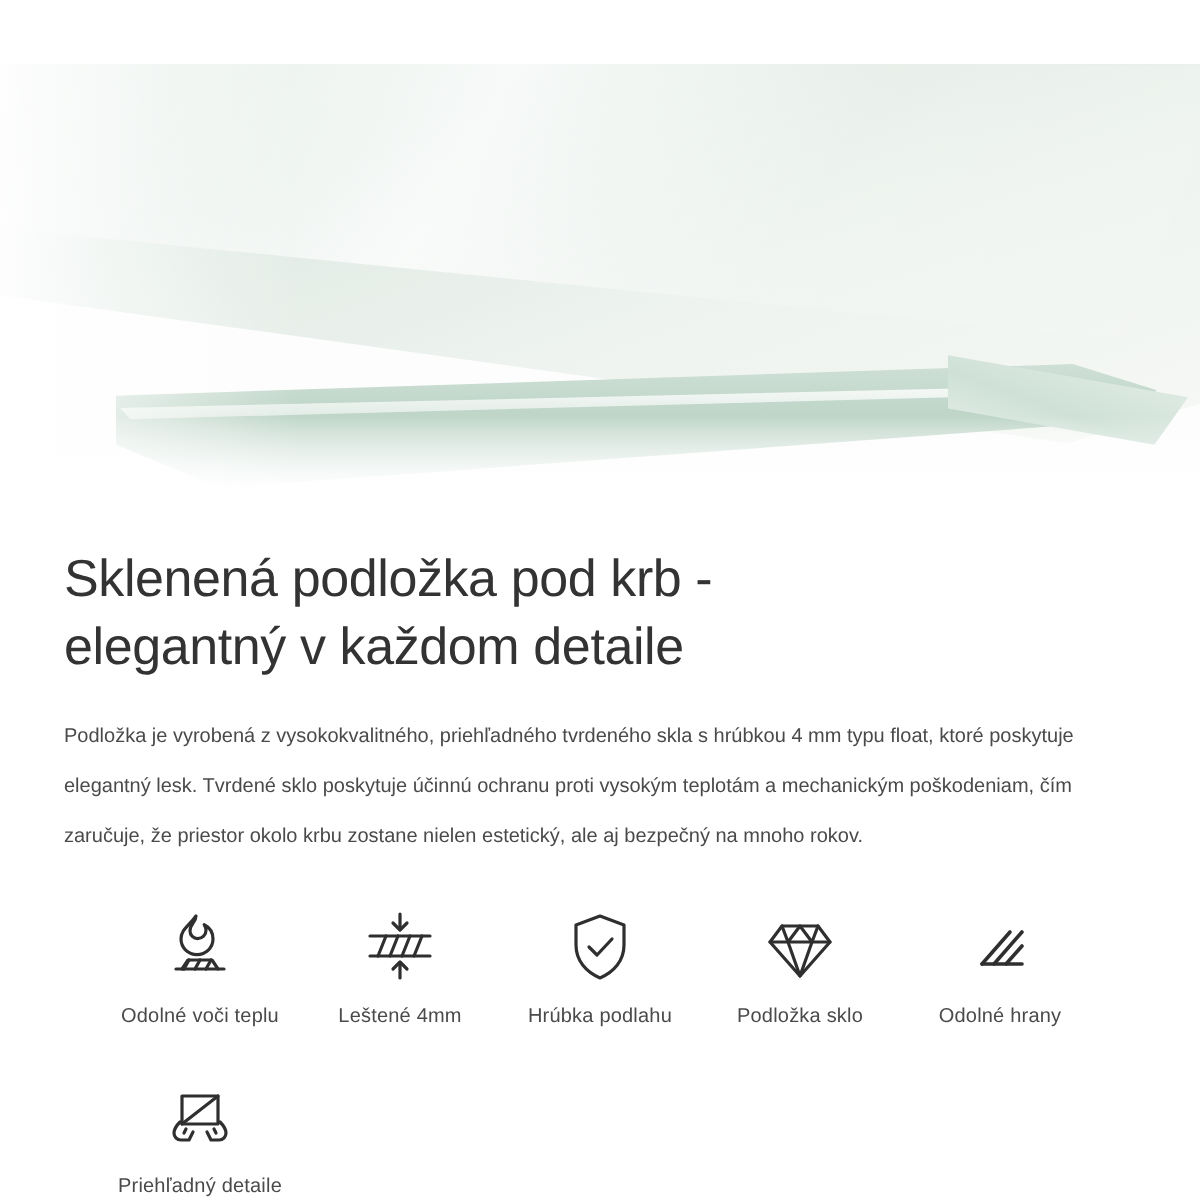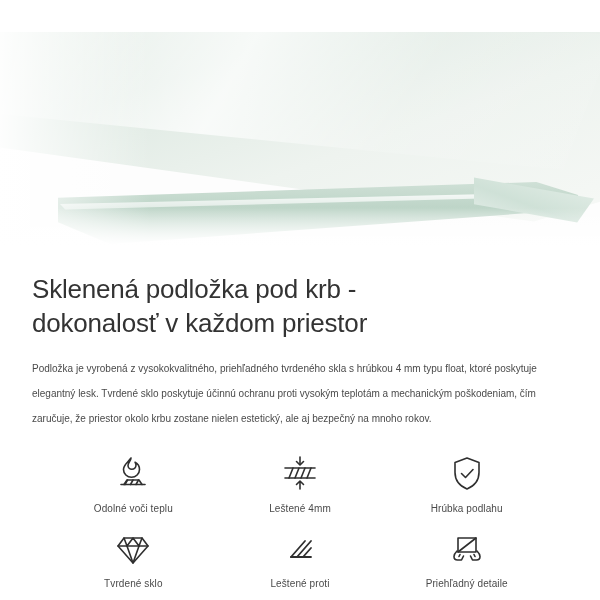--- a/index.html
+++ b/index.html
@@ -118,22 +118,22 @@
     line-height: 25px;
     color: #4a4a4a;
     margin: 0;
     max-width: 540px;
   }
 
   
   .features {
     margin-top: 22px;
     display: grid;
-    grid-template-columns: repeat(3, 1fr);
-    row-gap: 14px;
+    grid-template-columns: repeat(5, 1fr);
+    row-gap: 24px;
     padding: 0 18px;
   }
   .feature {
     display: flex;
     flex-direction: column;
     align-items: center;
     justify-content: flex-start;
     text-align: center;
   }
   .feature-icon {
@@ -164,21 +164,21 @@
     <div class="glass-edge"></div>
     <div class="glass-edge-line"></div>
     <div class="glass-corner"></div>
     <div class="hero-soft-left"></div>
     <div class="hero-soft-bottom"></div>
   </div>
 
   <div class="content">
     <h1 class="headline">
       <span class="line">Sklenená podložka pod krb -</span>
-      <span class="line">dokonalosť v každom priestor</span>
+      <span class="line">elegantný v každom detaile</span>
     </h1>
     <p class="body-copy">Podložka je vyrobená z vysokokvalitného, priehľadného tvrdeného skla s hrúbkou 4 mm typu float, ktoré poskytuje elegantný lesk. Tvrdené sklo poskytuje účinnú ochranu proti vysokým teplotám a mechanickým poškodeniam, čím zaručuje, že priestor okolo krbu zostane nielen estetický, ale aj bezpečný na mnoho rokov.</p>
 
     <div class="features">
 
       <div class="feature">
         <div class="feature-icon">
           <svg width="44" height="40" viewBox="0 0 44 40" fill="none" stroke="#2f2f2f" stroke-width="1.6" stroke-linecap="round" stroke-linejoin="round">
             <path d="M20 4c0 3-3 4-3 7.5 0 2.2 1.8 3.8 3.8 3.8 2.4 0 4.2-1.8 4.2-4.2 0-1.2-.4-2-.9-2.8 2.6 1.3 4.4 4 4.4 7.2 0 4.3-3.6 7.8-8 7.8s-8-3.5-8-7.8c0-4.9 4.1-6.6 7.5-11.5z"></path>
             <path d="M10 30.5h24"></path>
@@ -216,33 +216,33 @@
 
       <div class="feature">
         <div class="feature-icon">
           <svg width="44" height="40" viewBox="0 0 44 40" fill="none" stroke="#2f2f2f" stroke-width="1.6" stroke-linecap="round" stroke-linejoin="round">
             <path d="M13 9h18l6 8-15 17L7 17l6-8z"></path>
             <path d="M7 17h30"></path>
             <path d="M13 9l3 8 6-8 6 8 3-8"></path>
             <path d="M16 17l6 17 6-17"></path>
           </svg>
         </div>
-        <div class="feature-label">Tvrdené sklo</div>
+        <div class="feature-label">Podložka sklo</div>
       </div>
 
       <div class="feature">
         <div class="feature-icon">
           <svg width="44" height="40" viewBox="0 0 44 40" fill="none" stroke="#2f2f2f" stroke-width="1.8" stroke-linecap="round" stroke-linejoin="round">
             <path d="M13 28L27 12"></path>
             <path d="M19 28L33 12"></path>
             <path d="M25 28l8-9"></path>
             <path d="M13 28h20"></path>
           </svg>
         </div>
-        <div class="feature-label">Leštené proti</div>
+        <div class="feature-label">Odolné hrany</div>
       </div>
 
       <div class="feature">
         <div class="feature-icon">
           <svg width="44" height="40" viewBox="0 0 44 40" fill="none" stroke="#2f2f2f" stroke-width="1.6" stroke-linecap="round" stroke-linejoin="round">
             <rect x="13" y="9" width="18" height="14"></rect>
             <path d="M13 23l18-14"></path>
             <path d="M12 22c-1.5 1.5-3 3.5-3 5.5 0 2 1.5 3.5 3.5 3.5h4l2-4"></path>
             <path d="M32 22c1.5 1.5 3 3.5 3 5.5 0 2-1.5 3.5-3.5 3.5h-4l-2-4"></path>
             <path d="M15 25.5l-1 2M29 25.5l1 2"></path>

